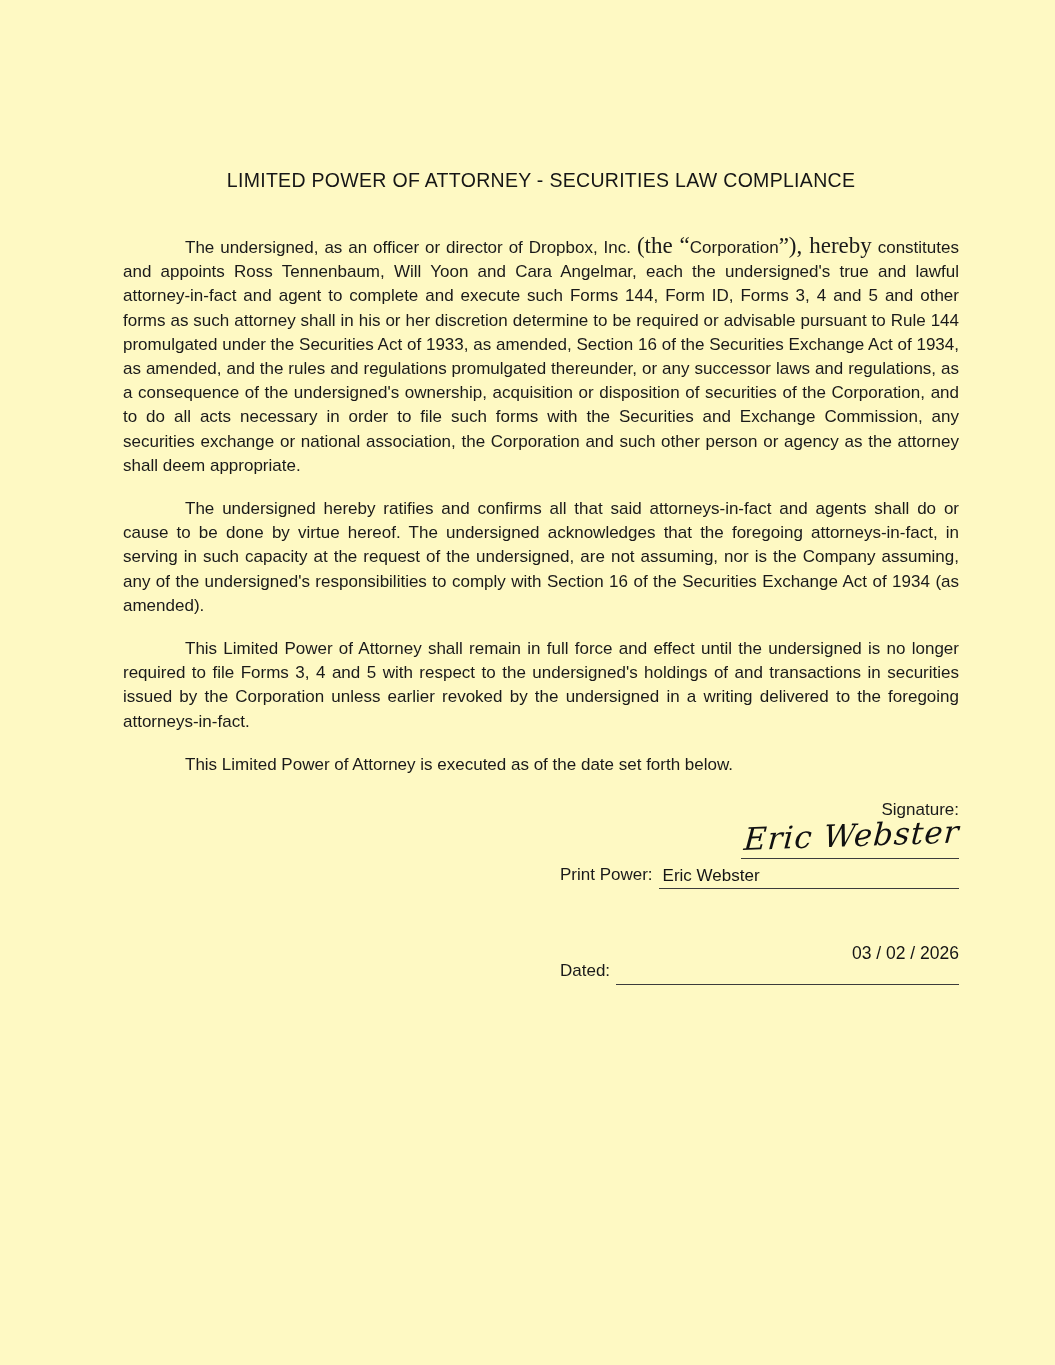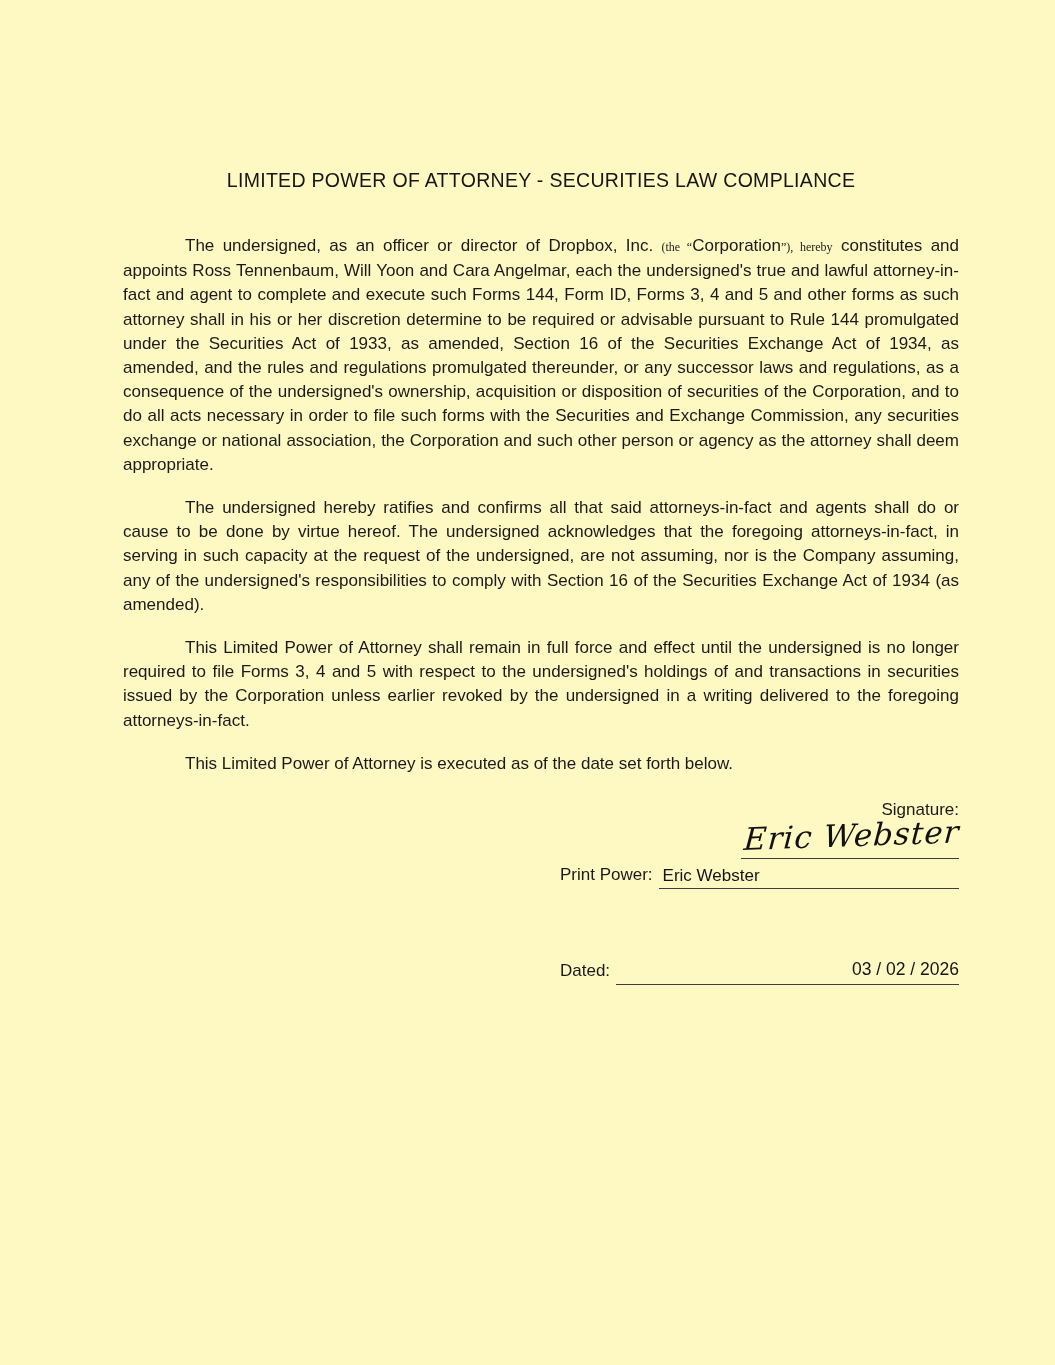--- a/index.html
+++ b/index.html
@@ -32,21 +32,21 @@
     line-height: 24.2px;
     text-align: justify;
     color: #1a1a1a;
   }
   .content p {
     margin: 0 0 19px 0;
     text-indent: 62px;
   }
   .serif-seg {
     font-family: "Liberation Serif", serif;
-    font-size: 12px;
+    font-size: 23px;
   }
   .sig-block { position: absolute; left: 560px; width: 399px; }
   .sig-row {
     position: absolute;
     left: 0;
     right: 0;
     display: flex;
     align-items: flex-end;
   }
   .sig-row .label {
@@ -72,21 +72,21 @@
     color: #111;
     transform: rotate(-2deg) skewX(-6deg);
     transform-origin: left bottom;
     margin: 0 0 3px 2px;
     letter-spacing: 1px;
     white-space: nowrap;
   }
   .row-print { top: 849px; height: 40px; }
   .row-print .line { padding-bottom: 2px; font-size: 17px; padding-left: 4px; }
   .row-dated { top: 944px; height: 41px; text-align: right; }
-  .row-dated .line { padding-bottom: 4px; font-size: 17.5px; padding-left: 6px; }
+  .row-dated .line { padding-bottom: 20px; font-size: 17.5px; padding-left: 6px; }
   .footer-docid {
     position: absolute;
     top: 1332px;
     right: 42px;
     font-size: 15px;
     color: #1c1c1c;
     white-space: nowrap;
     margin-top: 44px;
   }
 </style>

